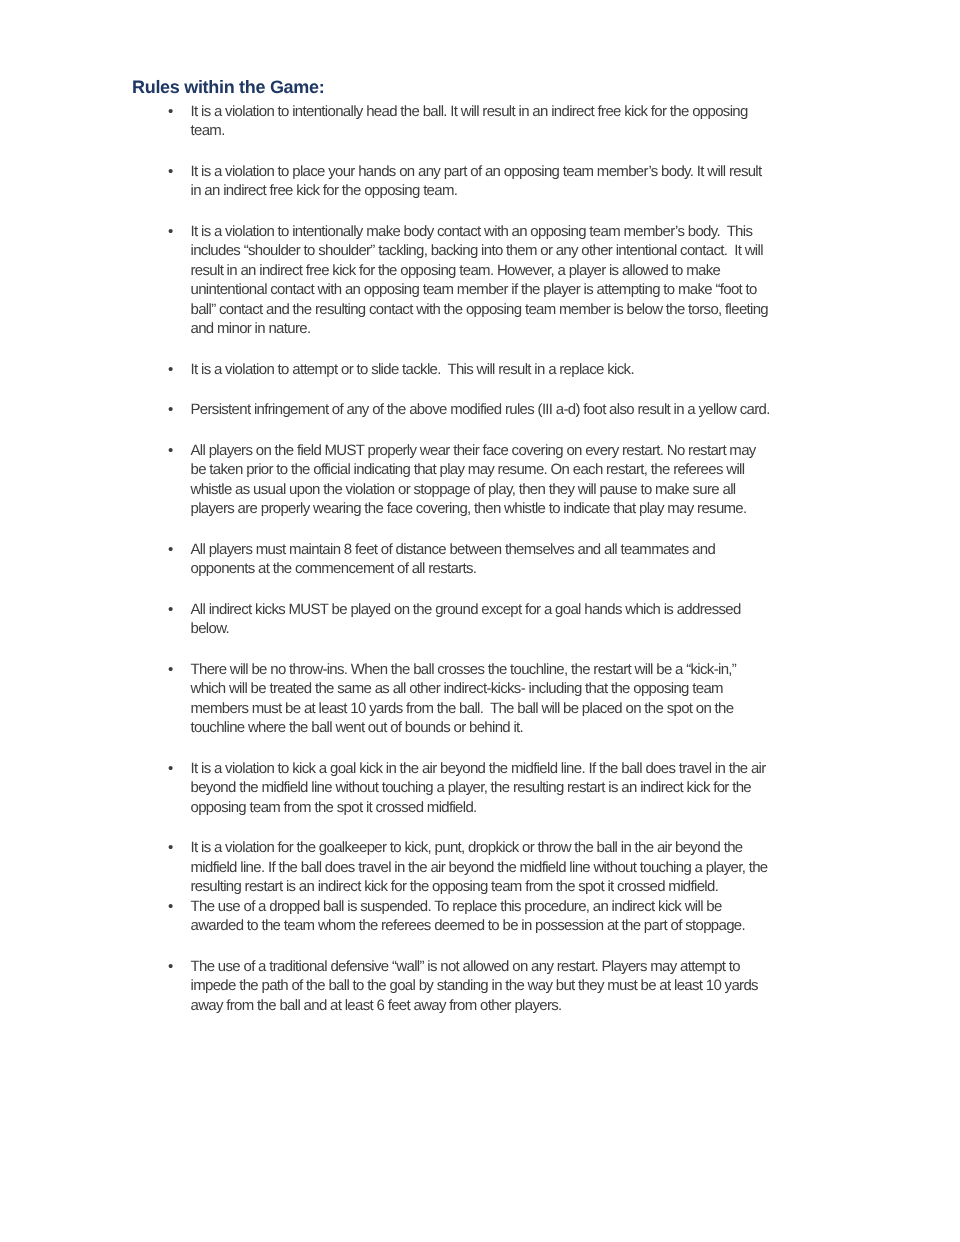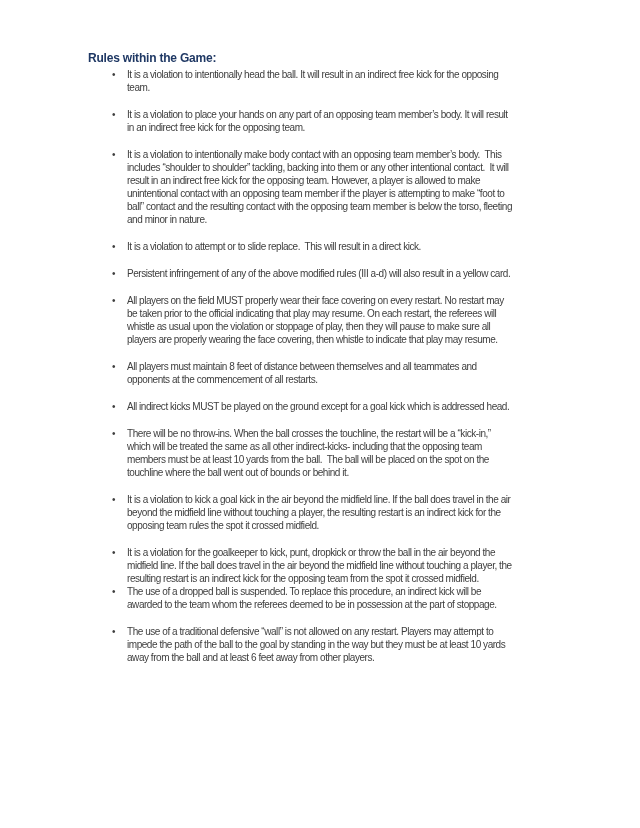--- a/index.html
+++ b/index.html
@@ -72,48 +72,48 @@
       <div class="li">
         <span class="mk">•</span>
         <span class="tx">It is a violation to place your hands on any part of an opposing team member’s body. It will result in an indirect free kick for the opposing team.</span>
       </div>
       <div class="li">
         <span class="mk">•</span>
         <span class="tx">It is a violation to intentionally make body contact with an opposing team member’s body.  This includes “shoulder to shoulder” tackling, backing into them or any other intentional contact.  It will result in an indirect free kick for the opposing team. However, a player is allowed to make unintentional contact with an opposing team member if the player is attempting to make “foot to ball” contact and the resulting contact with the opposing team member is below the torso, fleeting and minor in nature.</span>
       </div>
       <div class="li">
         <span class="mk">•</span>
-        <span class="tx">It is a violation to attempt or to slide replace.  This will result in a direct kick.</span>
+        <span class="tx">It is a violation to attempt or to slide tackle.  This will result in a replace kick.</span>
       </div>
       <div class="li">
         <span class="mk">•</span>
-        <span class="tx">Persistent infringement of any of the above modified rules (III a-d) will also result in a yellow card.</span>
+        <span class="tx">Persistent infringement of any of the above modified rules (III a-d) foot also result in a yellow card.</span>
       </div>
     </div>
 
     <div class="list">
       <div class="li">
         <span class="mk">•</span>
         <span class="tx">All players on the field MUST properly wear their face covering on every restart. No restart may be taken prior to the official indicating that play may resume. On each restart, the referees will whistle as usual upon the violation or stoppage of play, then they will pause to make sure all players are properly wearing the face covering, then whistle to indicate that play may resume.</span>
       </div>
       <div class="li">
         <span class="mk">•</span>
         <span class="tx">All players must maintain 8 feet of distance between themselves and all teammates and opponents at the commencement of all restarts.</span>
       </div>
       <div class="li">
         <span class="mk">•</span>
-        <span class="tx">All indirect kicks MUST be played on the ground except for a goal kick which is addressed head.</span>
+        <span class="tx">All indirect kicks MUST be played on the ground except for a goal hands which is addressed below.</span>
       </div>
       <div class="li">
         <span class="mk">•</span>
         <span class="tx">There will be no throw-ins. When the ball crosses the touchline, the restart will be a “kick-in,” which will be treated the same as all other indirect-kicks- including that the opposing team members must be at least 10 yards from the ball.  The ball will be placed on the spot on the touchline where the ball went out of bounds or behind it.</span>
       </div>
       <div class="li">
         <span class="mk">•</span>
-        <span class="tx">It is a violation to kick a goal kick in the air beyond the midfield line. If the ball does travel in the air beyond the midfield line without touching a player, the resulting restart is an indirect kick for the opposing team rules the spot it crossed midfield.</span>
+        <span class="tx">It is a violation to kick a goal kick in the air beyond the midfield line. If the ball does travel in the air beyond the midfield line without touching a player, the resulting restart is an indirect kick for the opposing team from the spot it crossed midfield.</span>
       </div>
       <div class="li tight">
         <span class="mk">•</span>
         <span class="tx">It is a violation for the goalkeeper to kick, punt, dropkick or throw the ball in the air beyond the midfield line. If the ball does travel in the air beyond the midfield line without touching a player, the resulting restart is an indirect kick for the opposing team from the spot it crossed midfield.</span>
       </div>
       <div class="li">
         <span class="mk">•</span>
         <span class="tx">The use of a dropped ball is suspended. To replace this procedure, an indirect kick will be awarded to the team whom the referees deemed to be in possession at the part of stoppage.</span>
       </div>
       <div class="li">

